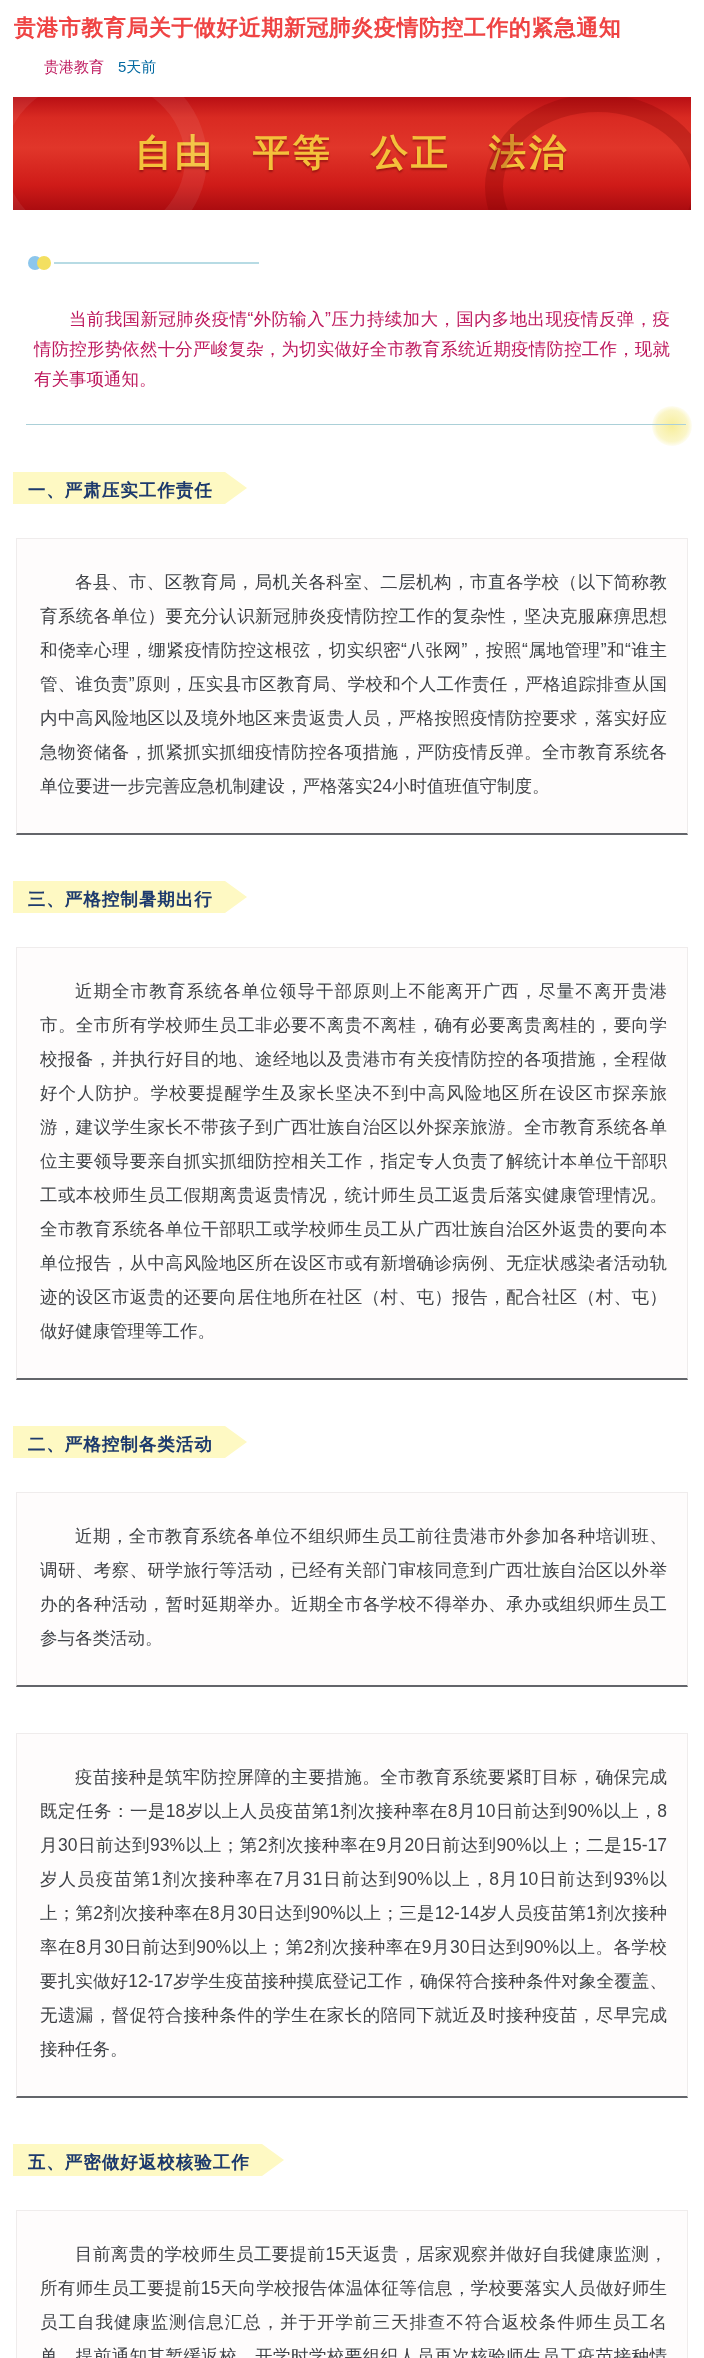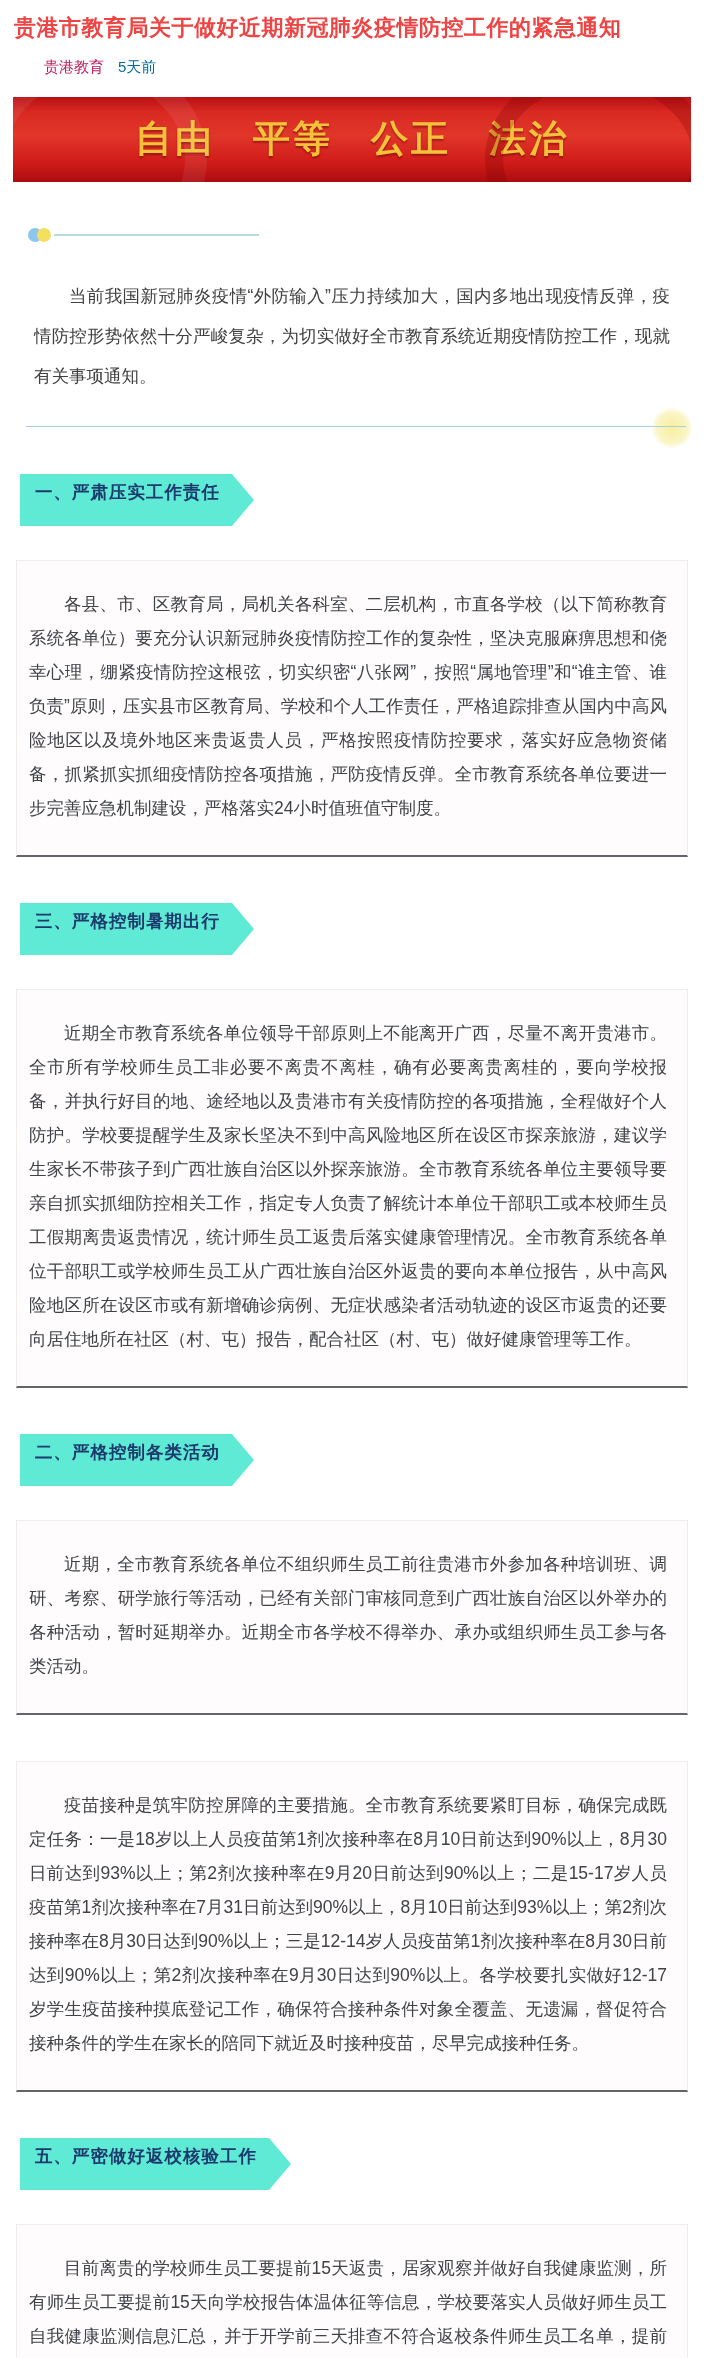--- a/index.html
+++ b/index.html
@@ -16,21 +16,21 @@
     margin:12px 14px 0 14px;
     font-size:22px;line-height:1.45;font-weight:700;color:#ef4444;
     letter-spacing:.5px;
   }
   .byline{margin:14px 14px 20px 14px;font-size:15px;}
   .byline .author{color:#be185d;margin-right:14px;margin-left:30px;}
   .byline .time{color:#0369a1;}
 
   
   .banner{
-    margin:6px 13px 0 13px;height:85px;position:relative;overflow:hidden;
+    margin:6px 13px 0 13px;height:113px;position:relative;overflow:hidden;
     background:linear-gradient(180deg,#b90f14 0%,#d92a22 18%,#e1362a 45%,#cf1b18 78%,#ab0c10 100%);
     display:flex;align-items:center;justify-content:center;gap:38px;
   }
   .banner::before{
     content:"";position:absolute;left:-30px;top:-40px;width:180px;height:160px;
     border:22px solid rgba(255,255,255,.07);border-radius:50%;
   }
   .banner::after{
     content:"";position:absolute;right:-20px;bottom:-70px;width:190px;height:150px;
     border:18px solid rgba(120,0,0,.25);border-radius:50%;
@@ -42,47 +42,47 @@
   }
 
   
   .deco{margin:46px 0 0 28px;height:14px;display:flex;align-items:center;}
   .deco .dot-blue{width:14px;height:14px;border-radius:50%;background:#8cc6ec;}
   .deco .dot-yellow{width:14px;height:14px;border-radius:50%;background:#f3df60;margin-left:-5px;}
   .deco .line{width:205px;height:2px;background:#b7dbe4;margin-left:3px;}
 
   
   .intro{
-    margin:34px 34px 0 34px;font-size:17.5px;line-height:40px;
-    color:#404040;text-indent:2em;text-align:justify;
+    margin:34px 34px 0 34px;font-size:17.5px;line-height:30px;
+    color:#be185d;text-indent:2em;text-align:justify;
   }
 
   
   .divider{margin:30px 16px 0 16px;position:relative;height:2px;}
   .divider .rule{position:absolute;left:10px;right:2px;top:0;height:1px;background:#abd0d8;}
   .divider .glow{
     position:absolute;right:-4px;top:-18px;width:40px;height:40px;border-radius:50%;
     background:radial-gradient(circle,#f7ee9b 0%,rgba(247,238,155,.55) 55%,rgba(247,238,155,0) 75%);
   }
 
   
   .sec{margin-top:46px;}
   .sec-head{
-    display:inline-block;margin-left:20px;
-    background:#5eead4;color:#1d3a6d;
+    display:inline-block;margin-left:13px;
+    background:#fef9c3;color:#1d3a6d;
     font-size:17.5px;font-weight:700;letter-spacing:1px;
-    padding:6px 34px 22px 15px;
+    padding:6px 34px 2px 15px;
     clip-path:polygon(0 0,calc(100% - 22px) 0,100% 50%,calc(100% - 22px) 100%,0 100%);
   }
   .sec-box{
     margin:34px 16px 0 16px;
     background:#fefcfc;
     border:1px solid #efecec;
     border-bottom:2px solid #63656a;
-    padding:26px 20px 30px 12px;
+    padding:26px 20px 30px 23px;
     font-size:17.5px;line-height:34px;color:#3f4246;
     text-indent:2em;text-align:justify;
   }
 </style>
 </head>
 <body>
 
 <div class="article">
 
   <h1 class="title">贵港市教育局关于做好近期新冠肺炎疫情防控工作的紧急通知</h1>

